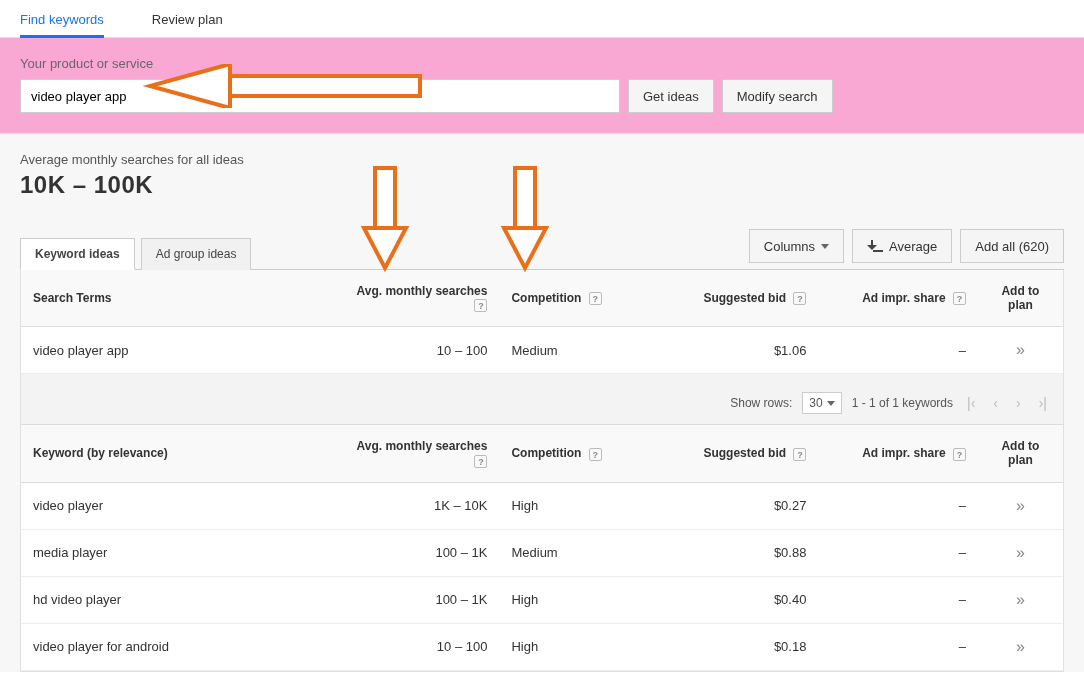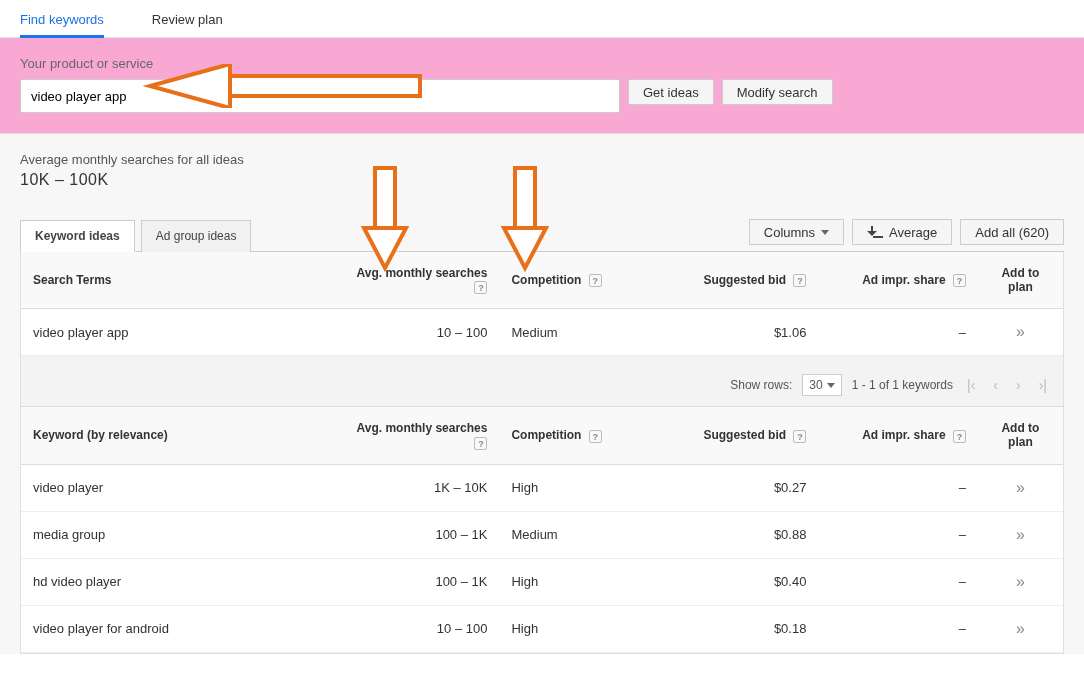--- a/index.html
+++ b/index.html
@@ -53,36 +53,36 @@
     width: 600px;
     height: 34px;
     border: 1px solid #ccc;
     padding: 0 10px;
     font-size: 13px;
   }
   .btn {
     background: #f5f5f5;
     border: 1px solid #ccc;
     padding: 0 14px;
-    height: 26px;
+    height: 34px;
     cursor: pointer;
     font-size: 13px;
     color: #333;
     display: inline-flex;
     align-items: center;
     gap: 6px;
     white-space: nowrap;
   }
 
   .results-section {
     padding: 18px 20px 0 20px;
     background: #f7f7f7;
   }
   .avg-label { color: #555; margin-bottom: 4px; }
-  .avg-value { font-size: 16px; font-weight: normal; margin-bottom: 30px; letter-spacing:.5px; }
+  .avg-value { font-size: 24px; font-weight: bold; margin-bottom: 30px; letter-spacing:.5px; }
 
   .ideas-bar {
     display: flex;
     align-items: flex-end;
     justify-content: space-between;
     border-bottom: 1px solid #ccc;
   }
   .ideas-tabs { display: flex; gap: 6px; }
   .ideas-tab {
     background: #f1f1f1;
@@ -343,21 +343,21 @@
       <tbody id="keyword-body">
           <tr>
             <td class="col-search">video player</td>
             <td class="col-avg">1K – 10K</td>
             <td class="col-comp">High</td>
             <td class="col-bid">$0.27</td>
             <td class="col-share">–</td>
             <td class="col-add">»</td>
           </tr>
           <tr>
-            <td class="col-search">media group</td>
+            <td class="col-search">media player</td>
             <td class="col-avg">100 – 1K</td>
             <td class="col-comp">Medium</td>
             <td class="col-bid">$0.88</td>
             <td class="col-share">–</td>
             <td class="col-add">»</td>
           </tr>
           <tr>
             <td class="col-search">hd video player</td>
             <td class="col-avg">100 – 1K</td>
             <td class="col-comp">High</td>

